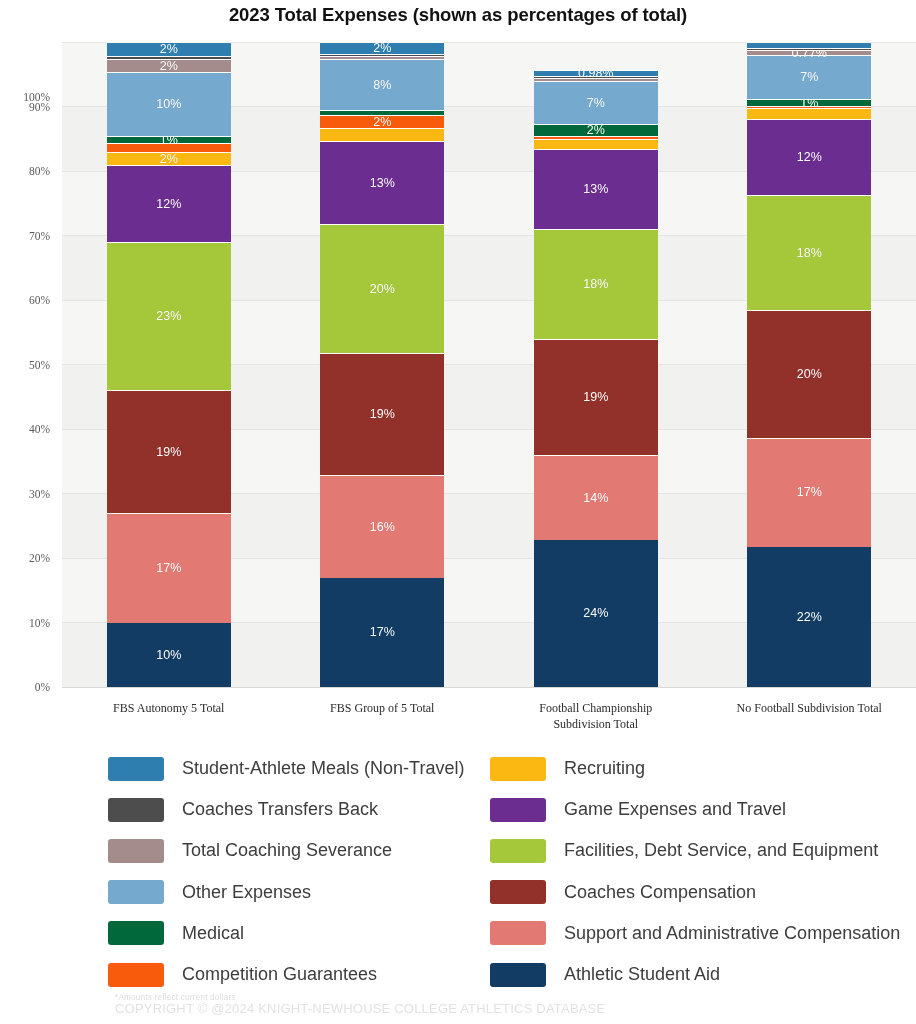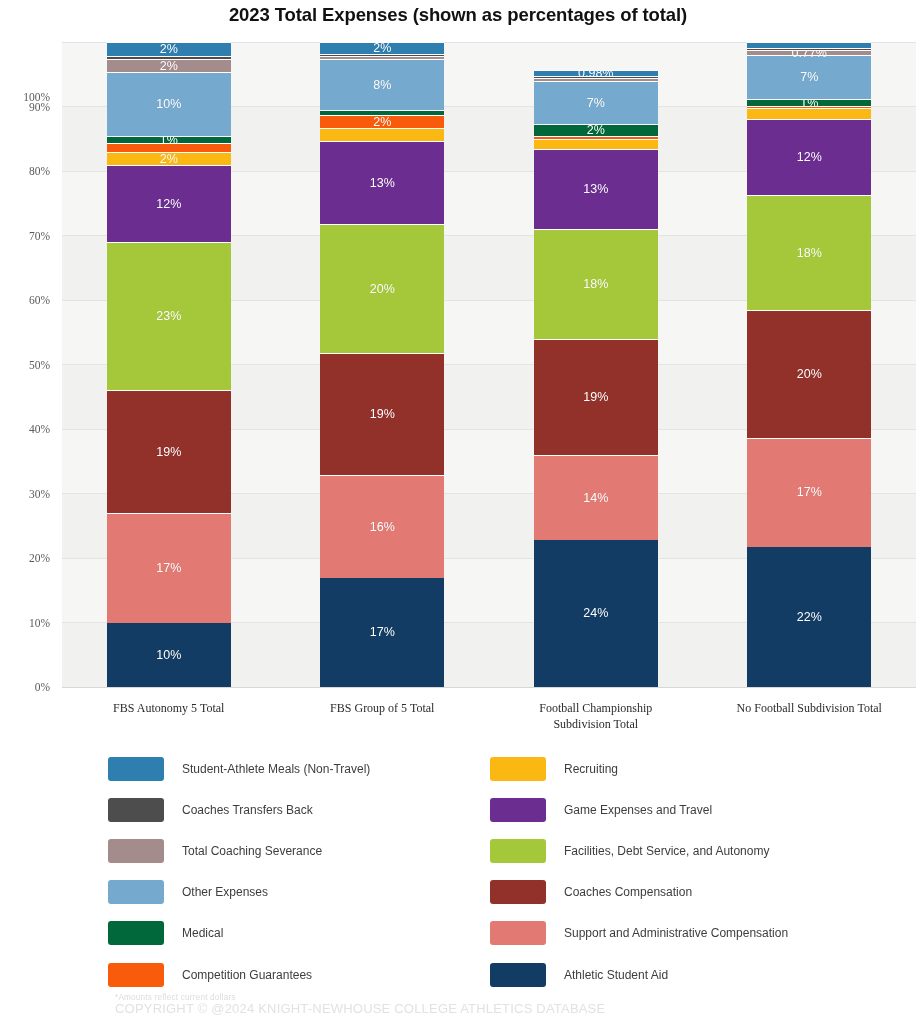--- a/index.html
+++ b/index.html
@@ -103,21 +103,21 @@
     height:41.2px;
   }
   .swatch{
     width:56px;height:24px;
     border-radius:3px;
     flex:0 0 auto;
   }
   .legend-label{
     margin-left:18px;
     font-family:"Liberation Sans", sans-serif;
-    font-size:12px;
+    font-size:18px;
     color:#3d3d3d;
     white-space:nowrap;
   }
   
   #footnote{
     position:absolute;
     left:115px;top:992px;
     font-family:"Liberation Sans", sans-serif;
     font-size:8.2px;
     color:#dcdcdc;
@@ -335,21 +335,21 @@
       <div class="legend-item">
         <div class="swatch" style="background: rgb(251, 183, 18);"></div>
         <div class="legend-label">Recruiting</div>
       </div>
       <div class="legend-item">
         <div class="swatch" style="background: rgb(107, 45, 144);"></div>
         <div class="legend-label">Game Expenses and Travel</div>
       </div>
       <div class="legend-item">
         <div class="swatch" style="background: rgb(165, 200, 59);"></div>
-        <div class="legend-label">Facilities, Debt Service, and Autonomy</div>
+        <div class="legend-label">Facilities, Debt Service, and Equipment</div>
       </div>
       <div class="legend-item">
         <div class="swatch" style="background: rgb(146, 48, 42);"></div>
         <div class="legend-label">Coaches Compensation</div>
       </div>
       <div class="legend-item">
         <div class="swatch" style="background: rgb(226, 122, 115);"></div>
         <div class="legend-label">Support and Administrative Compensation</div>
       </div>
       <div class="legend-item">

